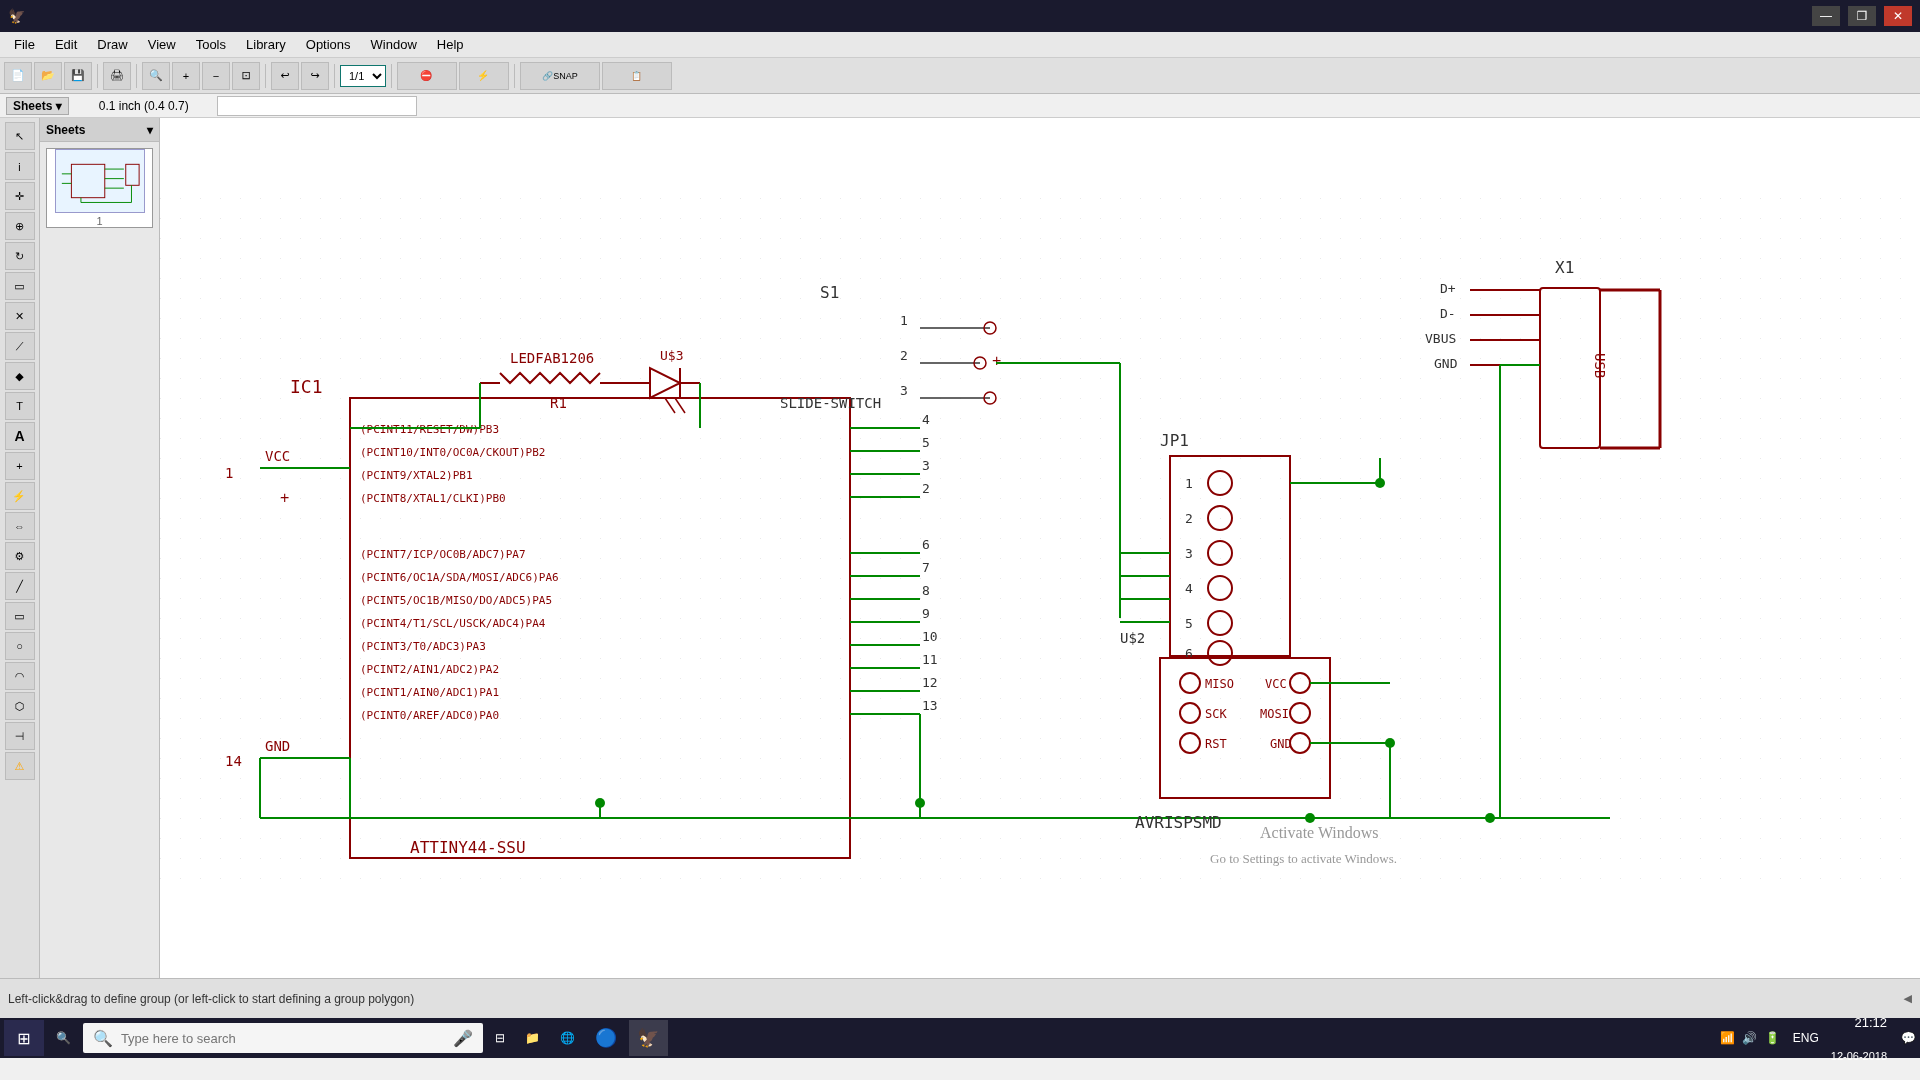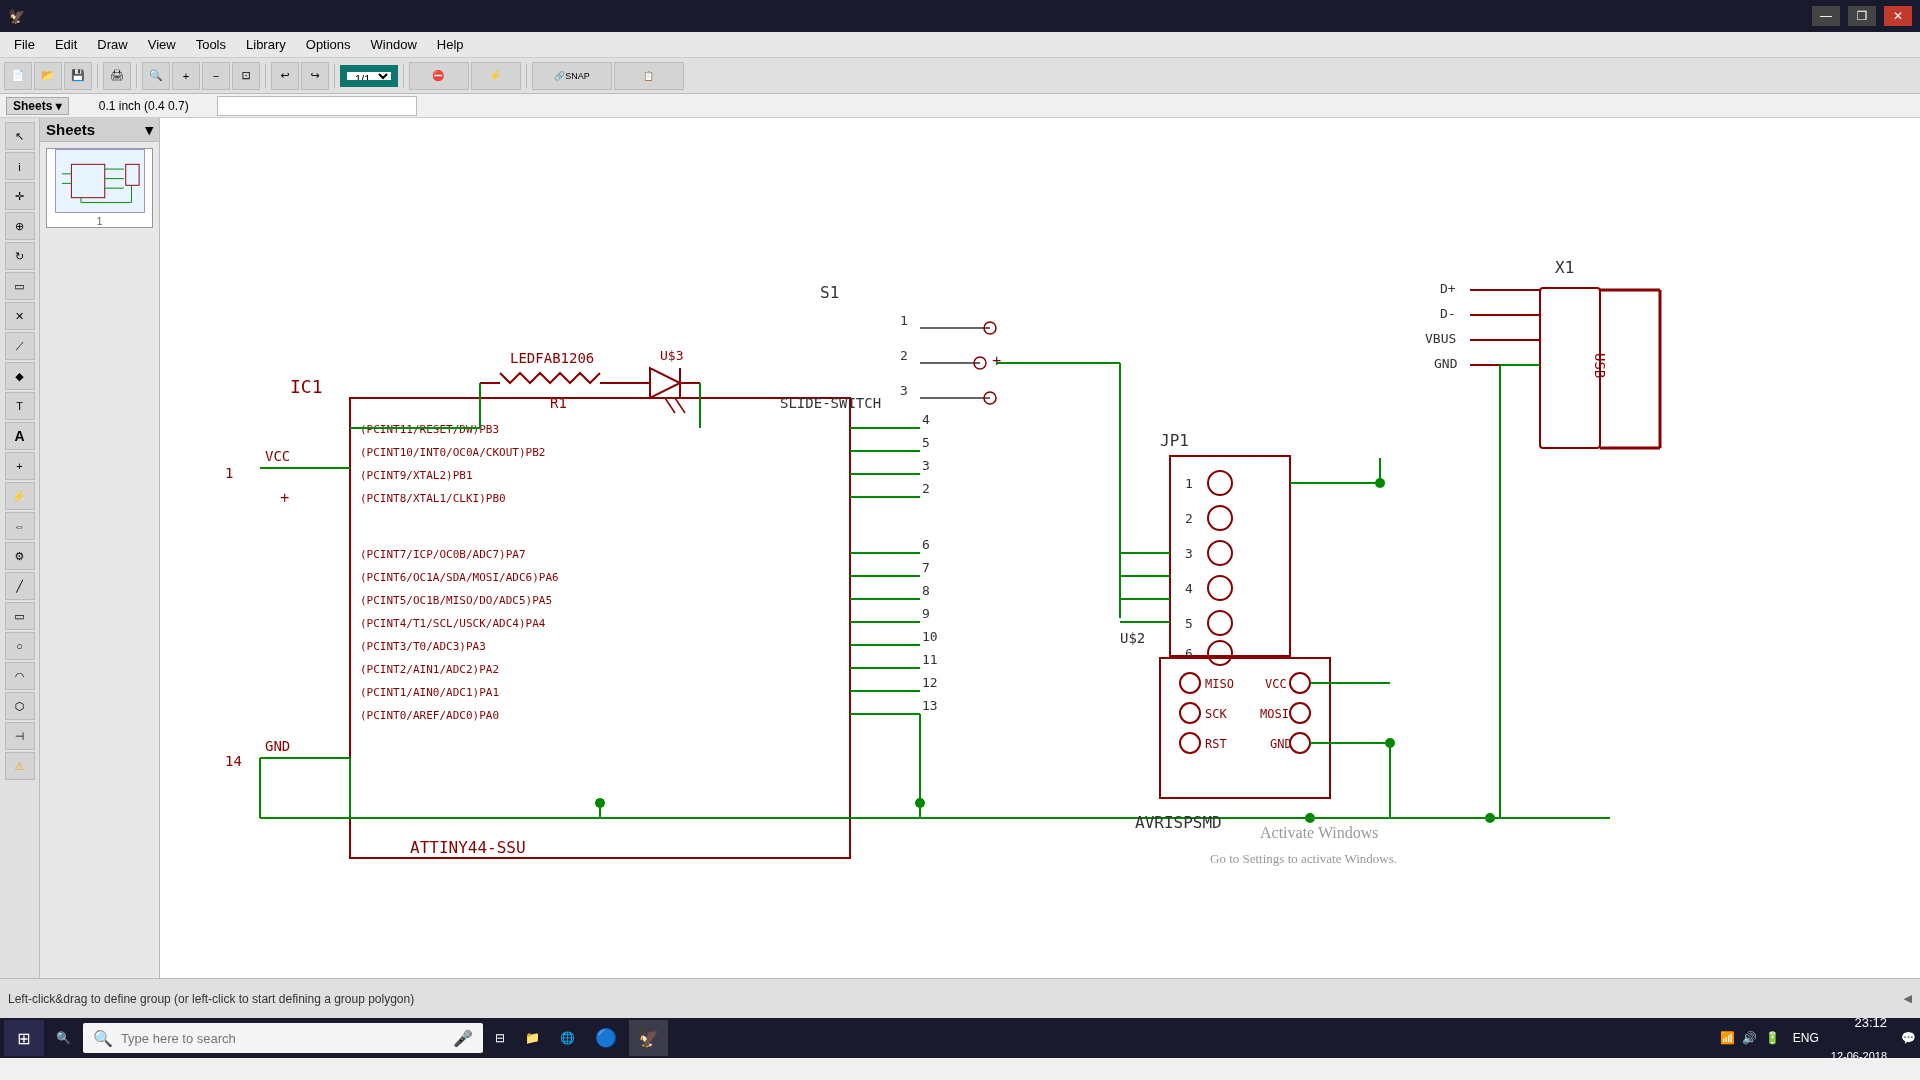--- a/index.html
+++ b/index.html
@@ -24,40 +24,40 @@
     .menu-item { padding: 2px 10px; font-size: 13px; cursor: pointer; height: 100%; display: flex; align-items: center; }
 
     
     #toolbar {
       width: 100%; height: 36px; background: #e0e0e0;
       display: flex; align-items: center; padding: 0 4px; gap: 2px;
       border-bottom: 1px solid #bbb;
     }
     .tb-btn { width: 28px; height: 28px; background: #d4d4d4; border: 1px solid #bbb; cursor: pointer; display: flex; align-items: center; justify-content: center; font-size: 11px; }
     .tb-sep { width: 1px; height: 24px; background: #bbb; margin: 0 3px; }
-    .tb-dropdown { height: 22px; font-size: 11px; background: white; border: 7px solid #0f766e; padding: 0 4px; }
+    .tb-dropdown { height: 22px; font-size: 11px; background: white; border: 1px solid #0f766e; padding: 0 4px; }
 
     
     #main { display: flex; width: 100%; height: calc(1080px - 32px - 26px - 36px - 34px - 28px - 40px); }
 
     
     #left-toolbar {
       width: 40px; background: #e0e0e0; border-right: 1px solid #bbb;
       display: flex; flex-direction: column; align-items: center; padding: 4px 2px; gap: 2px;
     }
     .lt-btn { width: 30px; height: 28px; background: #d4d4d4; border: 1px solid #bbb; cursor: pointer; display: flex; align-items: center; justify-content: center; font-size: 11px; }
 
     
     #sheets-panel {
       width: 120px; background: #e8e8e8; border-right: 1px solid #bbb;
       display: flex; flex-direction: column;
     }
     #sheets-header {
       height: 24px; background: #d0d0d0; border-bottom: 1px solid #bbb;
-      display: flex; align-items: center; padding: 0 6px; font-size: 15px; font-weight: bold;
+      display: flex; align-items: center; padding: 0 6px; font-size: 12px; font-weight: bold;
       justify-content: space-between;
     }
     .sheet-thumb {
       margin: 6px; border: 1px solid #999; background: white;
       height: 80px; cursor: pointer; display: flex; align-items: center; justify-content: center;
       font-size: 10px; color: #666; flex-direction: column;
     }
     .sheet-label { font-size: 11px; margin-top: 2px; }
 
     
@@ -448,18 +448,18 @@
     </button>
   </div>
   <div id="taskbar-right">
     <span style="display:flex;gap:8px;align-items:center;">
       <span style="cursor:pointer;">📶</span>
       <span style="cursor:pointer;">🔊</span>
       <span style="cursor:pointer;">🔋</span>
     </span>
     <span style="cursor:pointer;margin:12px 4px;">ENG</span>
     <span style="text-align:right;">
-      <div style="font-size:13px;">23:12</div>
+      <div style="font-size:13px;">21:12</div>
       <div style="font-size:11px;margin-top:20px;">12-06-2018</div>
     </span>
     <span style="cursor:pointer;margin-left:6px;">💬</span>
   </div>
 </div>
 
 </body></html>

